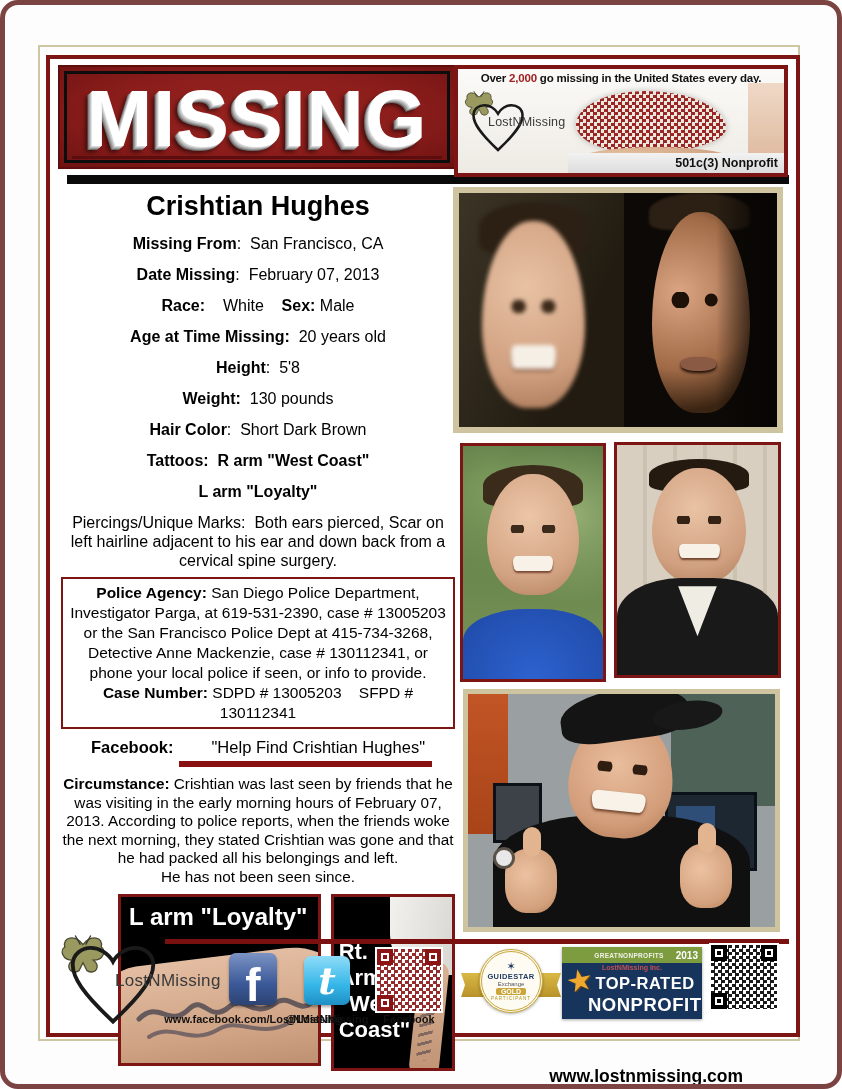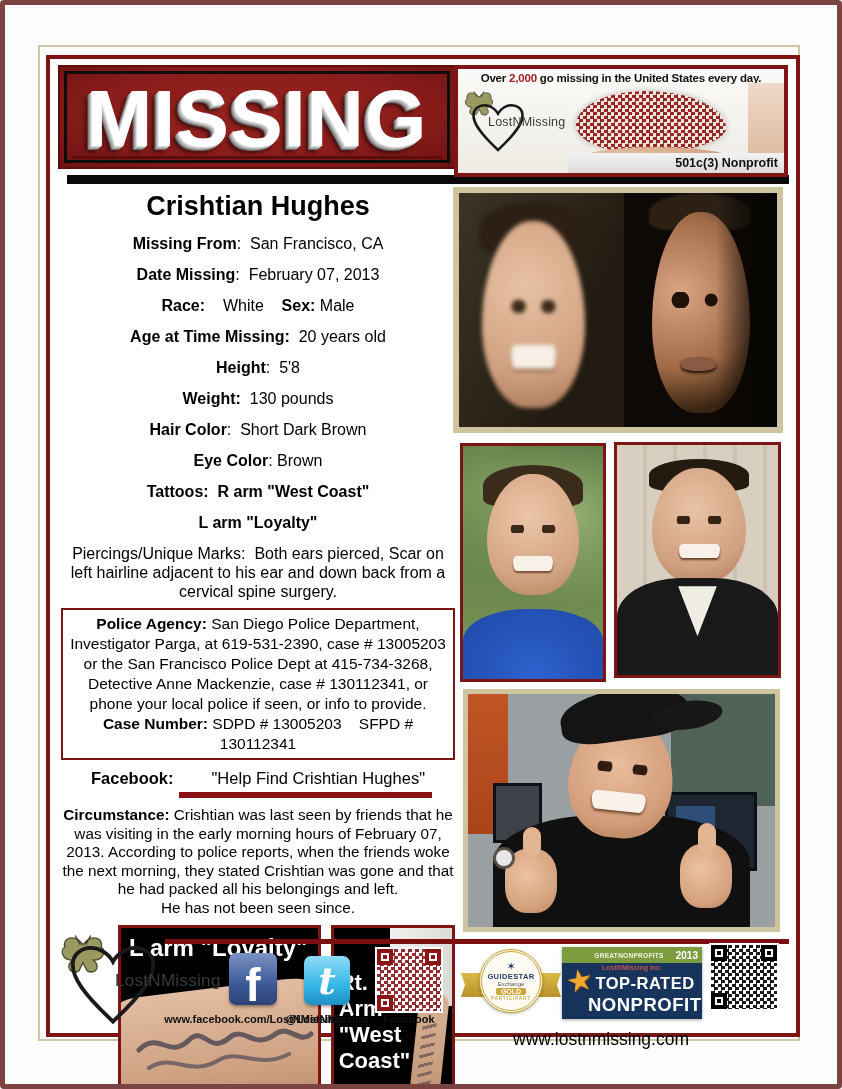--- a/index.html
+++ b/index.html
@@ -1,18 +1,18 @@
 <!DOCTYPE html>
 <html><head>
 <meta charset="utf-8">
 <style>
   html,body{margin:0;padding:0;background:#fff;}
   *{box-sizing:border-box;}
   .page{position:relative;width:842px;height:1089px;background:#fdfdfd;
-    border:5px solid #7c4343;border-radius:4px;overflow:hidden;
+    border:5px solid #7c4343;border-radius:18px;overflow:hidden;
     font-family:"Liberation Sans",sans-serif;color:#000;}
   .frame-tan{position:absolute;left:33px;top:40px;width:762px;height:996px;border:2px solid #cfc6a4;}
   .content-border{position:absolute;left:41px;top:50px;width:754px;height:982px;border:4px solid #7e1515;background:#fff;}
 
   
   .missing-banner{position:absolute;left:53px;top:60px;width:398px;height:104px;
     background:radial-gradient(ellipse at 50% 45%,#97231f 0%,#8a1d1b 55%,#6e1312 100%);
     border:2px solid #5f0e0e;}
   .missing-banner::before{content:"";position:absolute;inset:4px;border:3px solid #0d0d0d;}
   .missing-banner::after{content:"";position:absolute;left:12px;right:12px;bottom:8px;height:3px;background:#5c0d0d;}
@@ -145,21 +145,21 @@
   .icon-tile{position:absolute;display:flex;align-items:flex-end;justify-content:center;color:#fff;
     border-radius:7px;box-shadow:0 2px 3px rgba(0,0,0,.35);}
   .fb-icon{left:224px;top:948px;width:48px;height:52px;font-size:46px;font-weight:bold;line-height:.82;
     background:linear-gradient(#7b93c4,#3b5998 60%,#2d4373);}
   .tw-icon{left:299px;top:951px;width:46px;height:49px;font-size:38px;font-weight:bold;align-items:center;
     background:linear-gradient(#8fdcf8,#35b6e8 60%,#1f8fc4);font-family:"DejaVu Serif",serif;font-style:italic;}
   .cap{position:absolute;font-size:11px;font-weight:bold;text-align:center;color:#111;}
   .fb-cap{left:158px;top:1008px;width:180px;}
   .tw-cap{left:266px;top:1008px;width:112px;}
   .qr-cap{left:369px;top:1008px;width:70px;}
-  .site{position:absolute;left:508px;top:1024px;width:230px;text-align:left;font-size:17.5px;font-weight:normal;color:#000;}
+  .site{position:absolute;left:508px;top:1061px;width:230px;text-align:right;font-size:17.5px;font-weight:bold;color:#000;}
 
   .qr{position:absolute;background:#fff;--c:#000;}
   .qr::before{content:"";position:absolute;inset:2px;
     background:repeating-conic-gradient(var(--c) 0% 25%,#fff 0% 50%);background-size:7px 7px;opacity:.9;}
   .qr i{position:absolute;width:16px;height:16px;border:4px solid var(--c);background:#fff;}
   .qr i::before{content:"";position:absolute;inset:2px;background:var(--c);}
   .qr .q1{left:2px;top:2px;} .qr .q2{right:2px;top:2px;} .qr .q3{left:2px;bottom:2px;}
   .qr-red{left:370px;top:942px;width:68px;height:66px;--c:#8b1414;}
   .qr-black{left:704px;top:938px;width:70px;height:68px;--c:#000;}
 
@@ -222,21 +222,20 @@
   <div class="left-col">
     <div class="person-name">Crishtian Hughes</div>
     <div class="details">
         <div class="detail-line"><span class="b">Missing From</span><span>:  San Francisco, CA</span></div>
         <div class="detail-line"><span class="b">Date Missing</span><span>:  February 07, 2013</span></div>
         <div class="detail-line"><span class="b">Race:</span><span>    White    </span><span class="b">Sex:</span><span> Male</span></div>
         <div class="detail-line"><span class="b">Age at Time Missing:</span><span>  20 years old</span></div>
         <div class="detail-line"><span class="b">Height</span><span>:  5'8</span></div>
         <div class="detail-line"><span class="b">Weight:</span><span>  130 pounds</span></div>
         <div class="detail-line"><span class="b">Hair Color</span><span>:  Short Dark Brown</span></div>
-        <div class="detail-line"><span class="b">Eye Color</span><span>: Brown</span></div>
         <div class="detail-line"><span class="b">Tattoos:  R arm "West Coast"</span></div>
         <div class="detail-line"><span class="b">L arm "Loyalty"</span></div>
         <div class="detail-line"><span>Piercings/Unique Marks:  Both ears pierced, Scar on left hairline adjacent to his ear and down back from a cervical spine surgery.</span></div>
       </div>
 
     <div class="police-box">
       <div class="police-text"><span class="b">Police Agency: </span><span>San Diego Police Department, Investigator Parga, at 619-531-2390, case # 13005203  or the San Francisco Police Dept at 415-734-3268, Detective Anne Mackenzie, case # 130112341, or phone your local police if seen, or info to provide.</span></div>
       <div class="police-text"><span class="b">Case Number: </span><span>SDPD # 13005203    SFPD # 130112341</span></div>
     </div>
 

